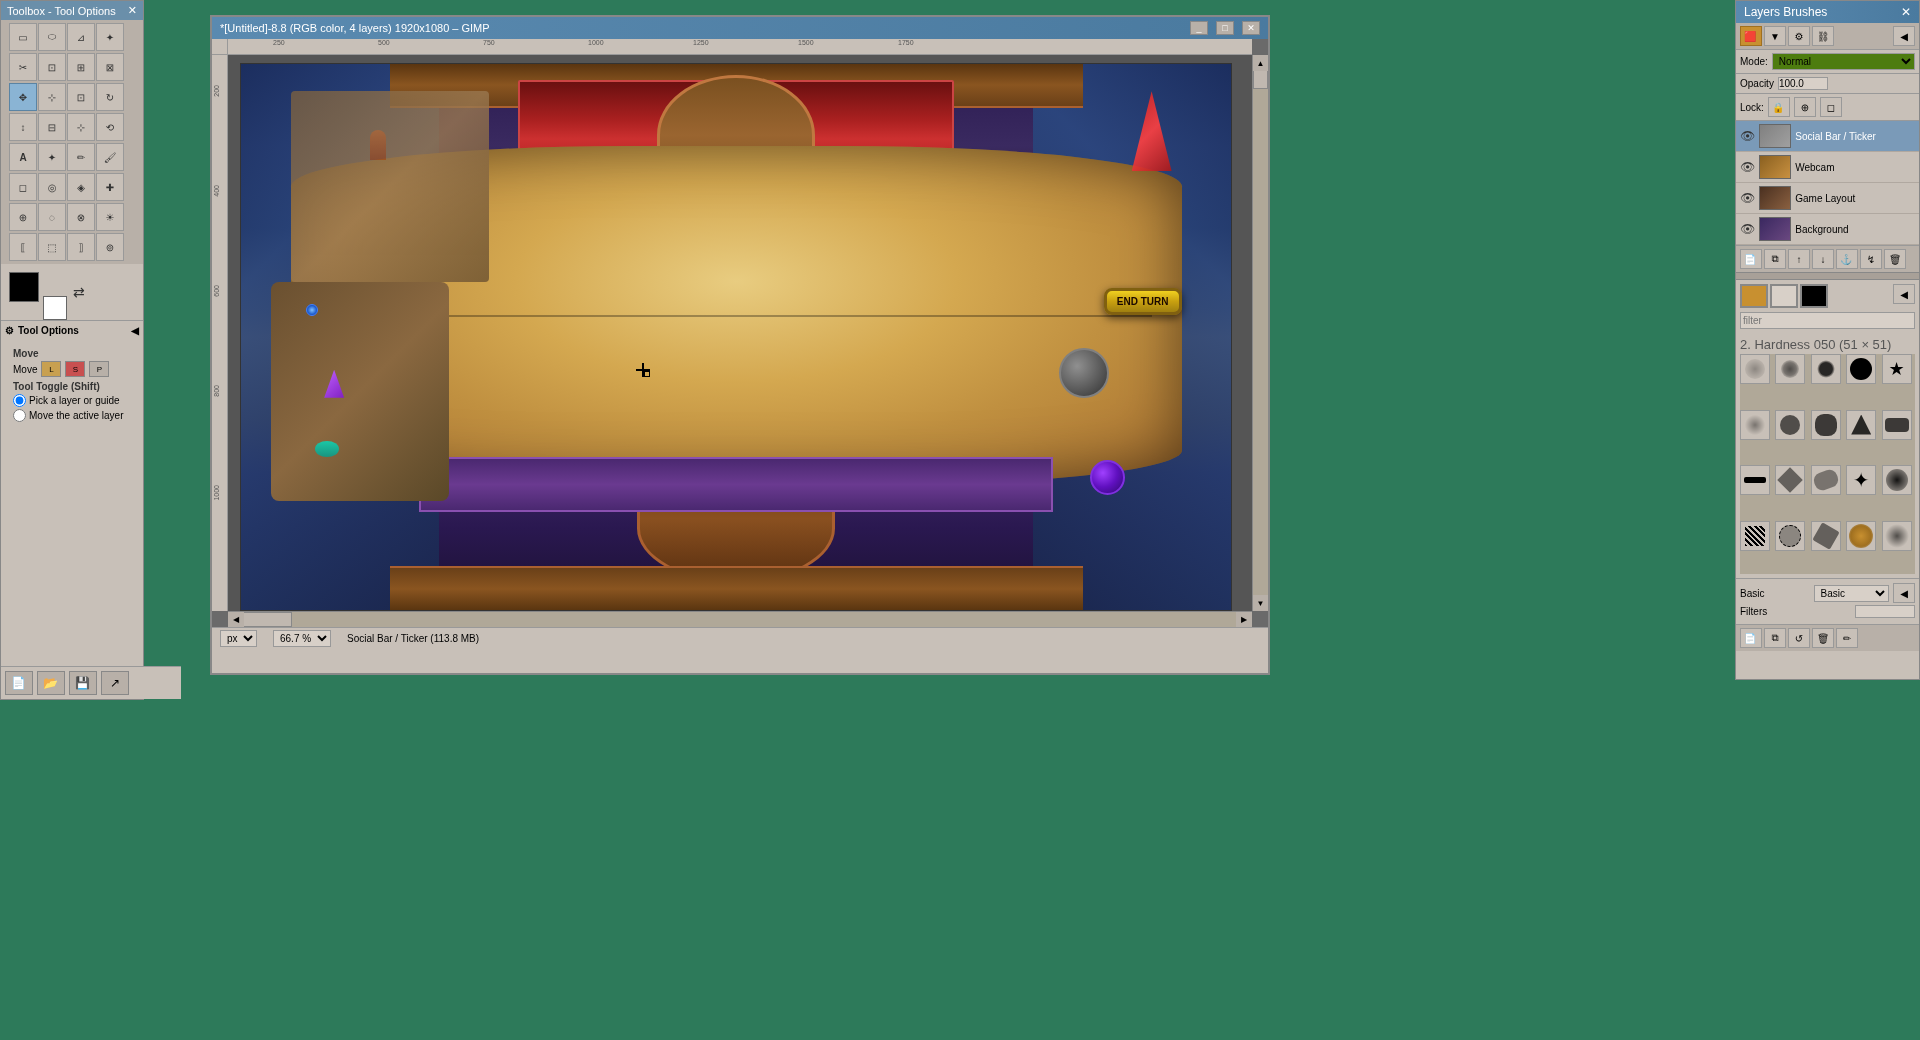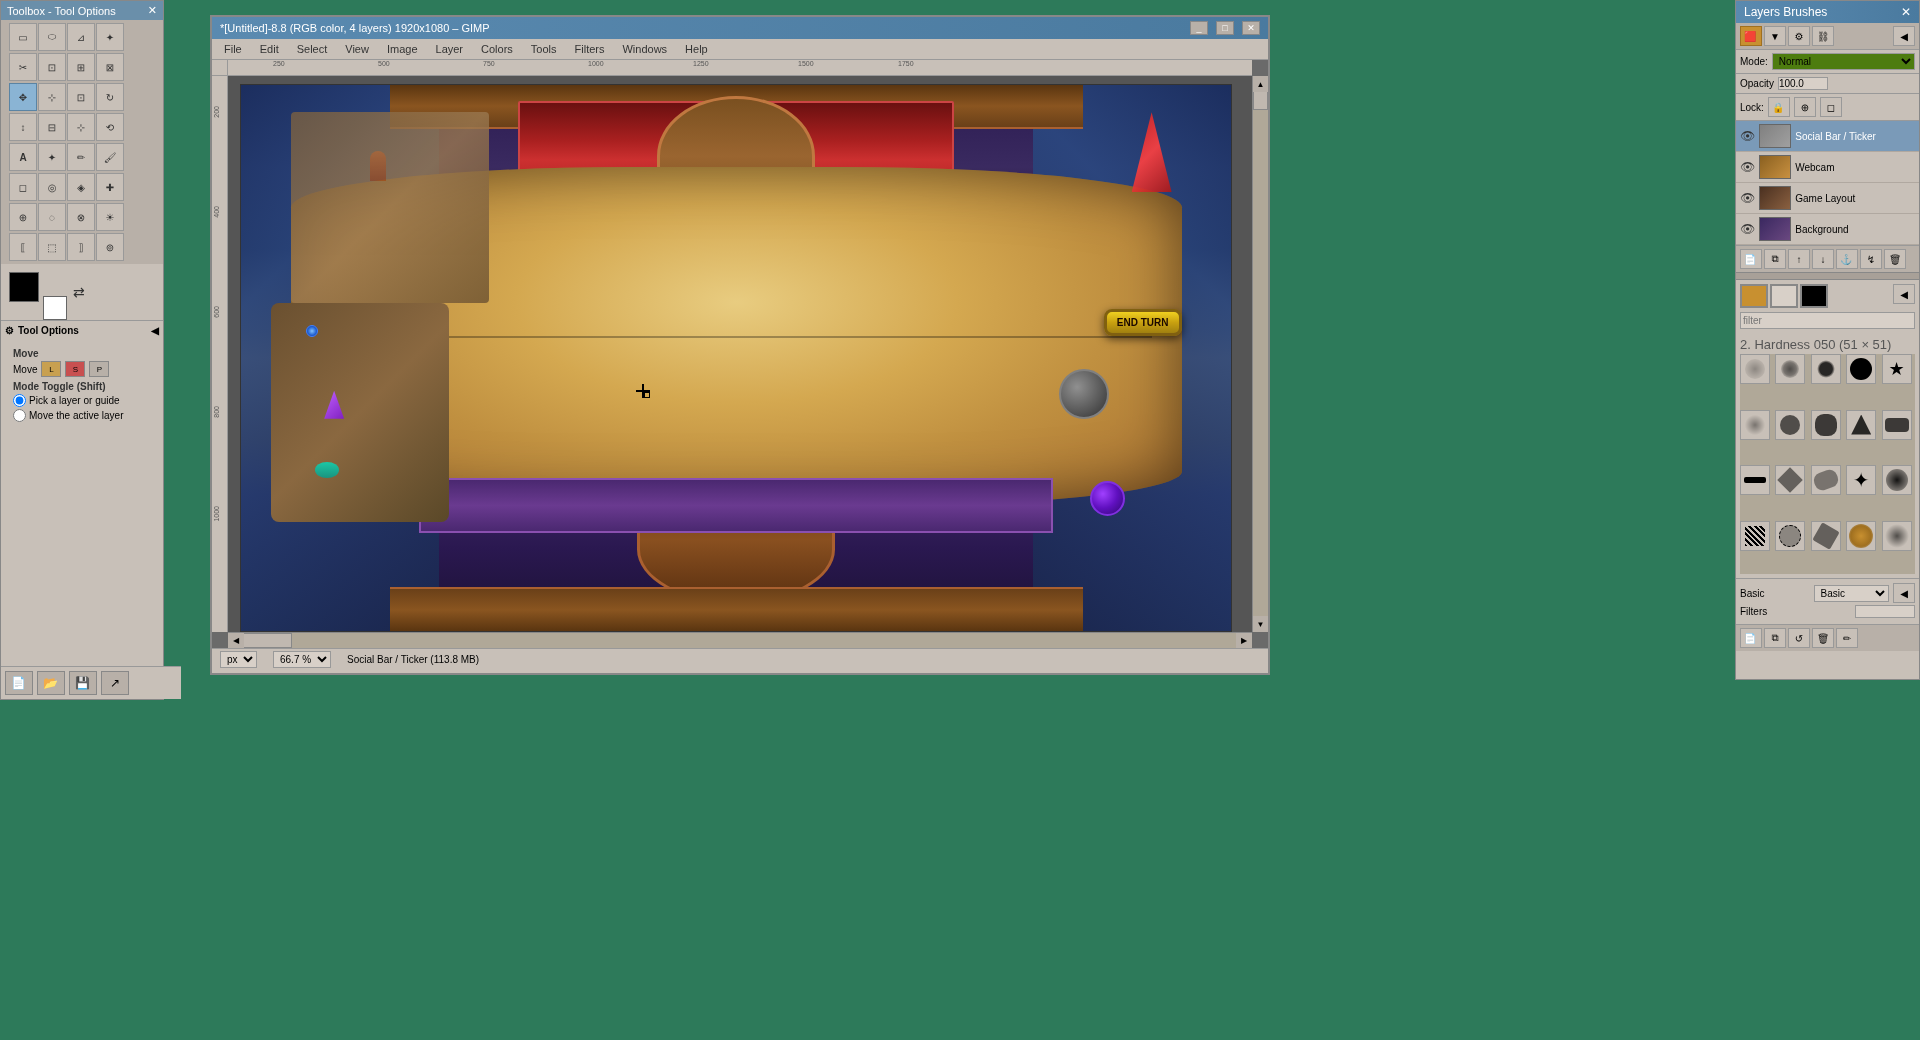--- a/index.html
+++ b/index.html
@@ -20,21 +20,21 @@
       height: 100%;
       background: #2d7a5a;
       position: relative;
     }
 
     
     .toolbox-panel {
       position: absolute;
       left: 0;
       top: 0;
-      width: 164px;
+      width: 144px;
       height: 700px;
       background: #c8c0b8;
       border: 1px solid #888;
     }
 
     .toolbox-titlebar {
       background: #6a8faa;
       color: white;
       padding: 3px 6px;
       font-size: 11px;
@@ -700,21 +700,21 @@
       </div>
 
       <div class="move-section">
         <div class="section-title">Move</div>
         <div class="move-row">
           <span>Move</span>
           <div class="small-btn" style="background:#c8a050;">L</div>
           <div class="small-btn" style="background:#c85050;">S</div>
           <div class="small-btn">P</div>
         </div>
-        <div class="section-title">Mode Toggle (Shift)</div>
+        <div class="section-title">Tool Toggle (Shift)</div>
         <div class="radio-option">
           <input type="radio" name="move_type" checked="" style="">
           <span>Pick a layer or guide</span>
         </div>
         <div class="radio-option">
           <input type="radio" name="move_type" style="">
           <span>Move the active layer</span>
         </div>
       </div>
     </div>
@@ -731,33 +731,20 @@
 
     <div class="gimp-titlebar">
       <span style="font-size:11px;">*[Untitled]-8.8 (RGB color, 4 layers) 1920x1080 – GIMP</span>
       <div class="titlebar-controls">
         <div class="titlebar-btn">_</div>
         <div class="titlebar-btn">□</div>
         <div class="titlebar-btn">✕</div>
       </div>
     </div>
 
-    <div class="menu-bar">
-      <span class="menu-item">File</span>
-      <span class="menu-item">Edit</span>
-      <span class="menu-item">Select</span>
-      <span class="menu-item">View</span>
-      <span class="menu-item">Image</span>
-      <span class="menu-item">Layer</span>
-      <span class="menu-item">Colors</span>
-      <span class="menu-item">Tools</span>
-      <span class="menu-item">Filters</span>
-      <span class="menu-item">Windows</span>
-      <span class="menu-item">Help</span>
-    </div>
 
     <div class="gimp-body">
       <div class="gimp-canvas-wrapper">
 
         <div class="ruler-corner"></div>
 
         <div class="ruler-horizontal">
           <span class="ruler-num" style="left:45px;">250</span>
           <span class="ruler-num" style="left:150px;">500</span>
           <span class="ruler-num" style="left:255px;">750</span>

